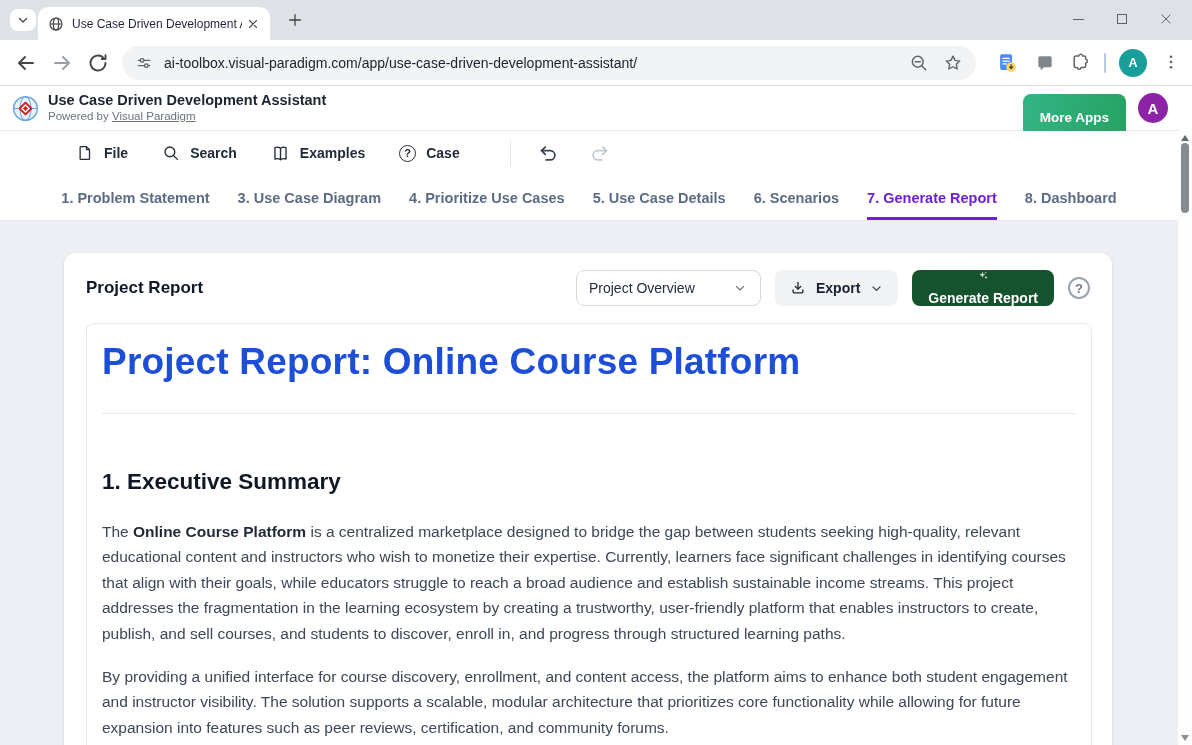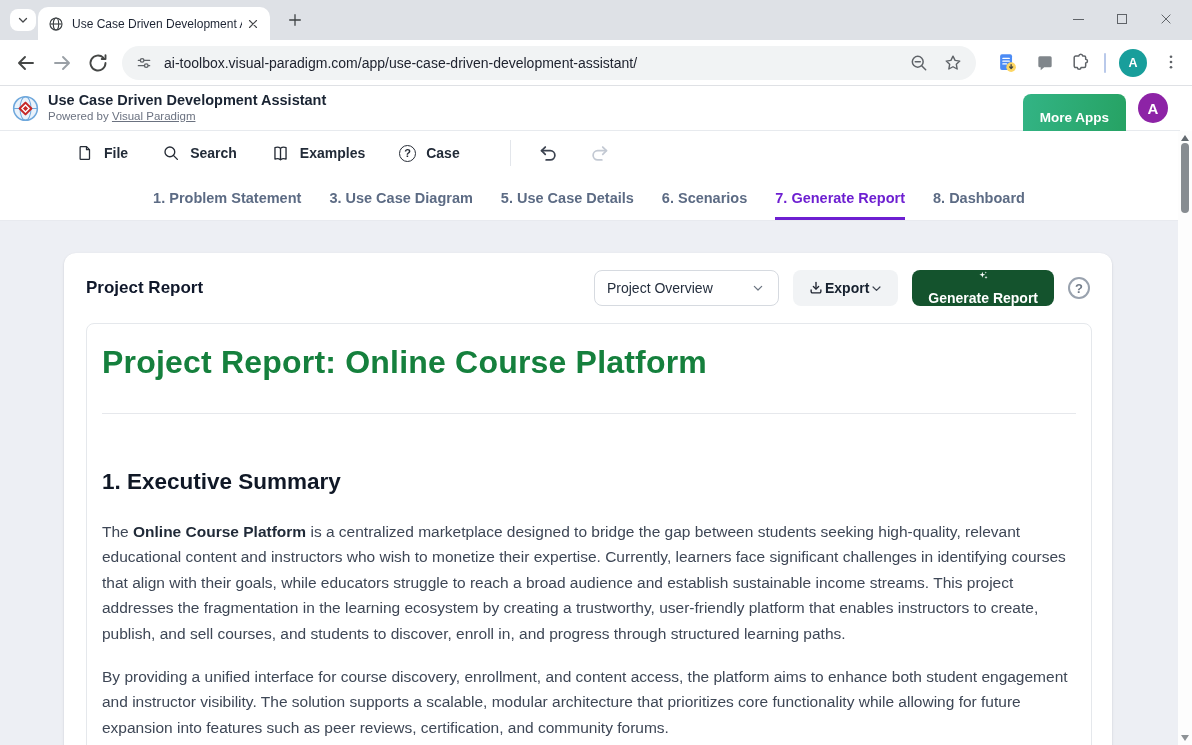--- a/index.html
+++ b/index.html
@@ -50,26 +50,26 @@
   .step.active { color:#6d1fd1; border-bottom-color:#6d1fd1; }
 
   
   .main { position:absolute; top:221px; left:0; right:0; bottom:0; background:#edeff4; overflow:hidden; }
   .card { position:absolute; left:64px; width:1048px; top:32px; height:560px; background:#fff; border-radius:12px; box-shadow:0 1px 2px rgba(16,24,40,.06), 0 1px 3px rgba(16,24,40,.1); }
   .card-toolbar { display:flex; align-items:center; height:70px; padding:0 22px; }
   .panel-title { font-size:17px; font-weight:700; color:#0f172a; }
   .controls { margin-left:auto; display:flex; align-items:center; gap:14px; }
   .select { width:185px; height:36px; border:1px solid #d6dae0; border-radius:8px; display:flex; align-items:center; padding:0 12px; font-size:14px; color:#252f3e; background:#fff; cursor:pointer; }
   .select .chev { margin-left:auto; }
-  .export-btn { height:36px; background:#f1f3f5; border-radius:8px; display:flex; align-items:center; padding:0 14px; font-size:14px; font-weight:600; color:#16202e; cursor:pointer; border:none; }
+  .export-btn { height:36px; background:#f1f3f5; border-radius:8px; display:flex; align-items:center; gap:9px; padding:0 14px; font-size:14px; font-weight:600; color:#16202e; cursor:pointer; border:none; }
   .gen-btn { height:36px; background:#14532d; border-radius:8px; display:flex; align-items:center; gap:9px; padding:0 16px; font-size:14px; font-weight:700; color:#fff; cursor:pointer; border:none;flex-direction:column; }
   .help-circle { width:22px; height:22px; border:2px solid #99a2ae; border-radius:50%; display:flex; align-items:center; justify-content:center; font-size:13px; font-weight:700; color:#707a87; cursor:pointer; }
 
   .doc { position:absolute; left:22px; right:20px; top:70px; height:500px; border:1px solid #e5e8ec; border-radius:8px; padding:14px 15px 0; }
-  .doc h1 { font-size:32px; font-weight:900; line-height:36px; color:#15803d; margin-top:6px; letter-spacing:.2px; }
+  .doc h1 { font-size:37px; font-weight:900; line-height:36px; color:#1d4ed8; margin-top:6px; letter-spacing:.2px; }
   .doc .rule { border-top:1px solid #e6e8ec; margin-top:33px; }
   .doc h2 { font-size:22.5px; font-weight:800; line-height:28px; color:#101826; margin-top:54px; }
   .doc p { font-size:15.5px; line-height:25.4px; color:#3e4756; margin-top:23px; }
   .doc p.p2 { margin-top:18px; }
   .doc b { color:#1f2937; font-weight:700; }
 
   
   .scrollbar { position:absolute; right:0; top:131px; bottom:0; width:14px; background:#fdfdfd; }
   .sb-up { position:absolute; top:4px; left:3px; width:0; height:0; border-left:4px solid transparent; border-right:4px solid transparent; border-bottom:6px solid #636a70; }
   .sb-thumb { position:absolute; top:12px; left:3px; width:8px; height:70px; border-radius:4px; background:#878c91; }
@@ -219,20 +219,21 @@
       </svg>
     <svg class="redo-btn" width="22" height="22" viewBox="0 0 24 24" fill="none" stroke="#c3c9d3" stroke-width="1.9" stroke-linecap="round" stroke-linejoin="round">
         <path d="M19 9.5 h-9.5 a5 5 0 0 0 0 10 H14"></path>
         <path d="M15 5.5 l4 4 -4 4"></path>
       </svg>
   </div>
 
   <div class="steptabs">
     <span class="step">1. Problem Statement</span>
     <span class="step">3. Use Case Diagram</span>
+    <span class="step">4. Prioritize Use Cases</span>
     <span class="step">5. Use Case Details</span>
     <span class="step">6. Scenarios</span>
     <span class="step active">7. Generate Report</span>
     <span class="step">8. Dashboard</span>
   </div>
 
   <div class="main">
     <div class="card">
       <div class="card-toolbar">
         <span class="panel-title">Project Report</span>

